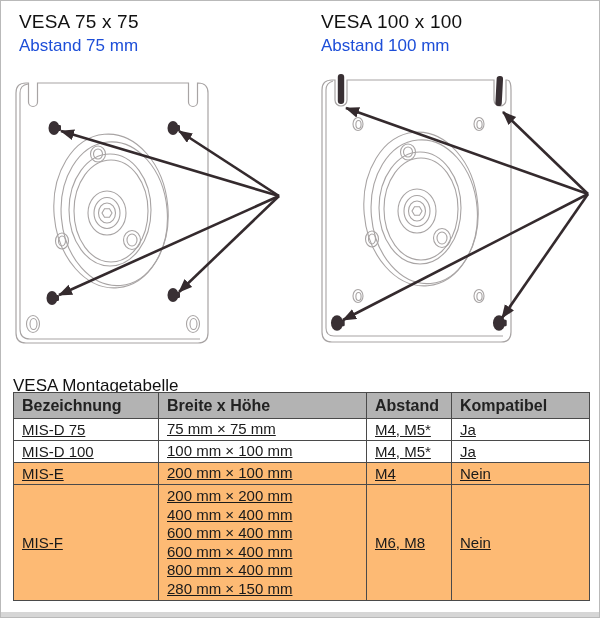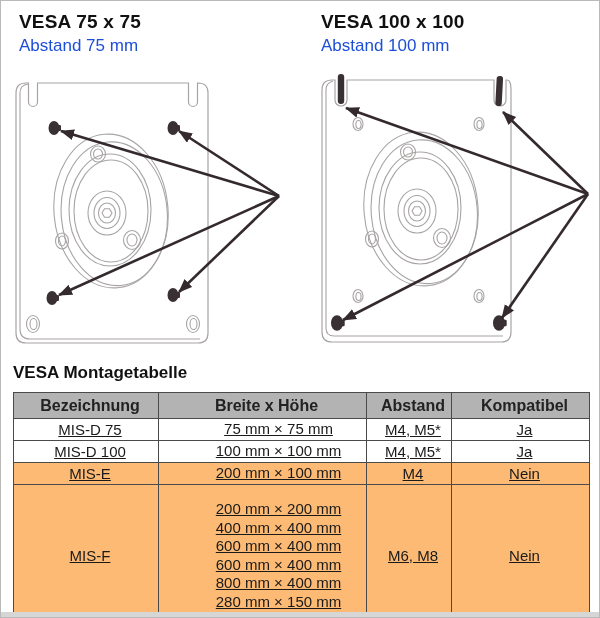--- a/index.html
+++ b/index.html
@@ -8,57 +8,57 @@
     width:600px;height:618px;
     box-sizing:border-box;
     background:#ffffff;
     border:1px solid #b9b9b9;
     font-family:"Liberation Sans", sans-serif;
     color:#1a1a1a;
     overflow:hidden;
   }
   .diagram-title{
     position:absolute;top:10px;
-    font-size:19px;font-weight:bold;color:#111;
+    font-size:19px;font-weight:normal;color:#111;
     letter-spacing:.2px;line-height:22px;
   }
   .diagram-sub{
     position:absolute;top:34px;
     font-size:17px;color:#1d4ed8;line-height:21px;
   }
   .t1{left:18px;} .t2{left:320px;}
   svg.diagram{position:absolute;top:70px;}
   #svg-left{left:8px;}
   #svg-right{left:303px;}
   .lineart{stroke:#a8a4a4;fill:none;stroke-width:1.1px;}
   .plate{stroke:#a8a4a4;fill:#ffffff;stroke-width:1.2px;}
   .dark{fill:#393034;stroke:none;}
   .arrow{stroke:#342a2d;stroke-width:2.6px;fill:none;}
   .table-title{
-    position:absolute;left:12px;top:362px;
-    font-size:17px;font-weight:bold;color:#111;
+    position:absolute;left:12px;top:375px;
+    font-size:17px;font-weight:normal;color:#111;
   }
   table.vesa{
     position:absolute;left:12px;top:391px;
     width:576px;border-collapse:collapse;
     font-size:15px;color:#1a1a1a;
     table-layout:fixed;
   }
   table.vesa th, table.vesa td{
     border:1.5px solid #4a4a4a;
-    padding:0 0 0 8px;text-align:center;vertical-align:middle;
+    padding:0 0 0 8px;text-align:left;vertical-align:middle;
   }
   table.vesa th{
     background:#b3b3b3;height:25px;
     font-size:16px;font-weight:bold;color:#222;
   }
   table.vesa td{height:21px;background:#ffffff;text-decoration:underline;}
   table.vesa tr.shaded td{background:#fdba74;}
-  td .size-line{line-height:18.5px;margin-left:24px;}
-  tr.multi td{padding-top:15px;padding-bottom:2px;}
+  td .size-line{line-height:18.5px;}
+  tr.multi td{padding-top:2px;padding-bottom:2px;}
   .bottom-strip{
     position:absolute;left:0;right:0;top:611px;height:5px;
     background:#d6d6d6;
   }
 </style>
 </head>
 <body>
 
 <div class="page">
 

